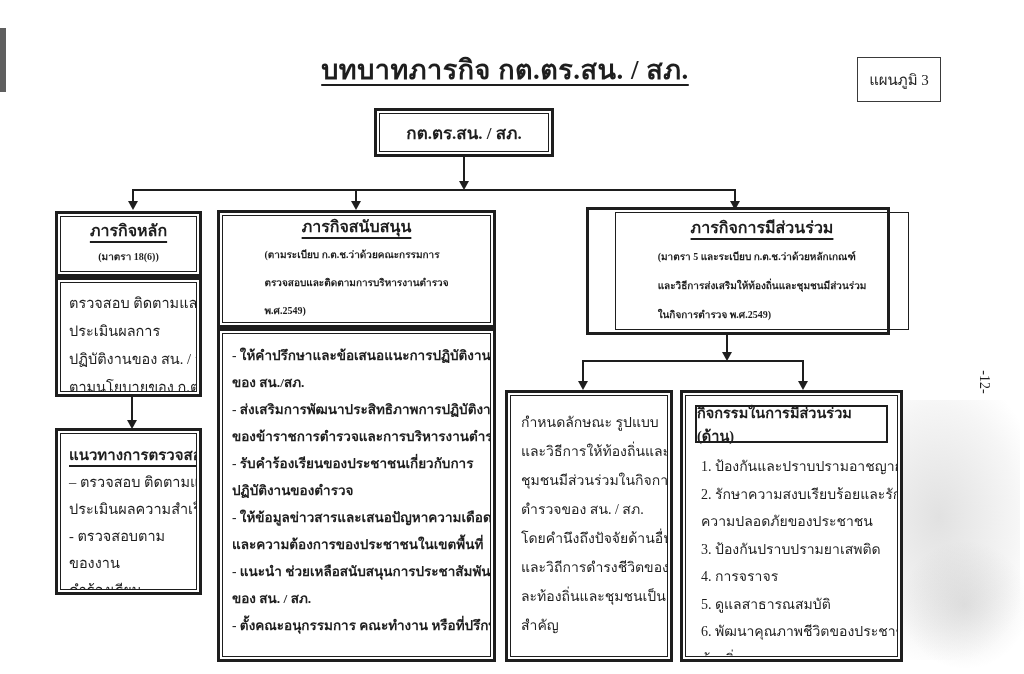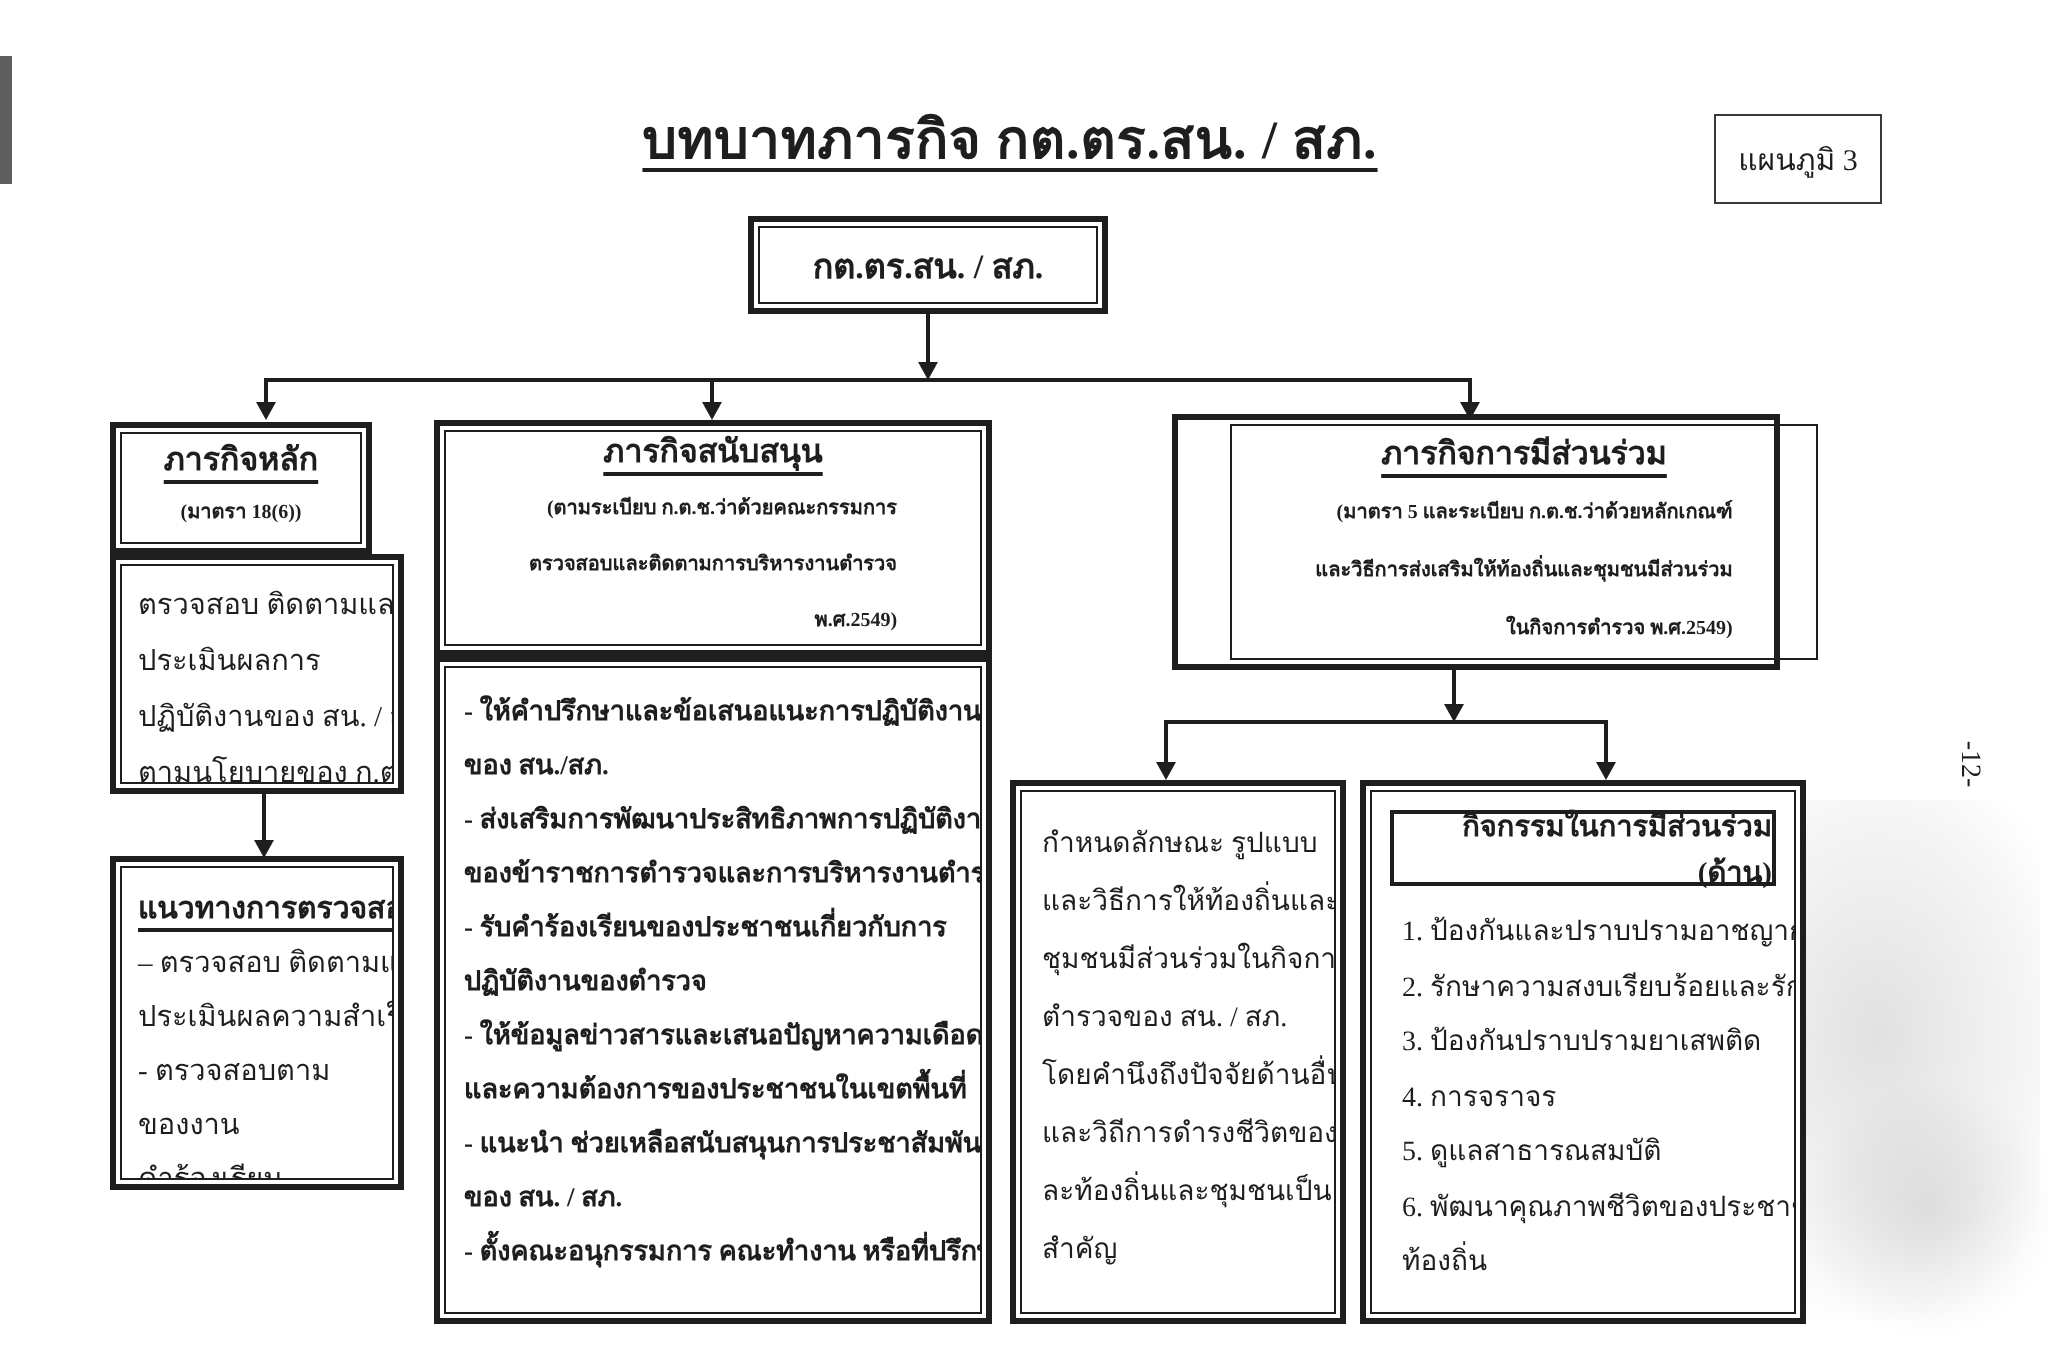--- a/index.html
+++ b/index.html
@@ -14,21 +14,21 @@
     color:var(--ink);
   }
   .abs{position:absolute;box-sizing:border-box;}
   
   .dbox{position:absolute;box-sizing:border-box;background:var(--paper);
         border:3px solid var(--ink);padding:2px;}
   .dbox .in{box-sizing:border-box;width:100%;height:100%;
         border:1px solid var(--ink);overflow:hidden;}
   .sbox{position:absolute;box-sizing:border-box;background:var(--paper);
         border:1px solid #3a3a3a;}
-  .center{display:flex;align-items:center;justify-content:center;text-align:right;}
+  .center{display:flex;align-items:center;justify-content:center;text-align:left;}
   .u{text-decoration:underline;text-underline-offset:5px;text-decoration-thickness:1.5px;}
   .b{font-weight:bold;}
   .line{white-space:nowrap;}
   
   .vline,.hline{position:absolute;background:var(--ink);}
   .vline{width:2px;}
   .hline{height:2px;}
   .ah{position:absolute;width:0;height:0;
       border-left:5px solid transparent;border-right:5px solid transparent;
       border-top:9px solid var(--ink);}
@@ -66,21 +66,21 @@
 <div class="vline" style="left:463px;top:157px;height:25px;"></div>
 <div class="ah" style="left:459px;top:181px;"></div>
 <div class="hline" style="left:132px;top:189px;width:604px;"></div>
 <div class="vline" style="left:132px;top:189px;height:13px;"></div>
 <div class="ah" style="left:128px;top:201px;"></div>
 <div class="vline" style="left:355px;top:189px;height:13px;"></div>
 <div class="ah" style="left:351px;top:201px;"></div>
 <div class="vline" style="left:734px;top:189px;height:13px;"></div>
 <div class="ah" style="left:730px;top:201px;"></div>
 
-<div class="dbox" style="left:55px;top:211px;width:131px;height:66px;">
+<div class="dbox" style="left:55px;top:211px;width:147px;height:66px;">
   <div class="in center" style="flex-direction:column;line-height:26px;">
     <div class="b u hdr-title">ภารกิจหลัก</div>
     <div class="b hdr-sub">(มาตรา 18(6))</div>
   </div>
 </div>
 <div class="dbox" style="left:55px;top:277px;width:147px;height:120px;">
   <div class="in body-txt" style="padding:6px 8px;line-height:28px;">
       <div class="line">ตรวจสอบ ติดตามและ</div>
       <div class="line">ประเมินผลการ</div>
       <div class="line">ปฏิบัติงานของ สน. / สภ.</div>
@@ -163,20 +163,21 @@
 </div>
 
 <div class="dbox" style="left:680px;top:390px;width:223px;height:272px;">
   <div class="in" style="padding:5px;">
     <div class="center b" style="margin:4px;height:34px;border:2px solid var(--ink);font-size:14.5px;">
       <span>กิจกรรมในการมีส่วนร่วม (ด้าน)</span>
     </div>
     <div style="padding:6px 10px;line-height:27.5px;font-size:14px;">
         <div class="line">1. ป้องกันและปราบปรามอาชญากรรม</div>
         <div class="line">2. รักษาความสงบเรียบร้อยและรักษา</div>
+        <div class="line">ความปลอดภัยของประชาชน</div>
         <div class="line">3. ป้องกันปราบปรามยาเสพติด</div>
         <div class="line">4. การจราจร</div>
         <div class="line">5. ดูแลสาธารณสมบัติ</div>
         <div class="line">6. พัฒนาคุณภาพชีวิตของประชาชนใน</div>
         <div class="line">ท้องถิ่น</div>
       </div>
   </div>
 </div>
 
 </body></html>

